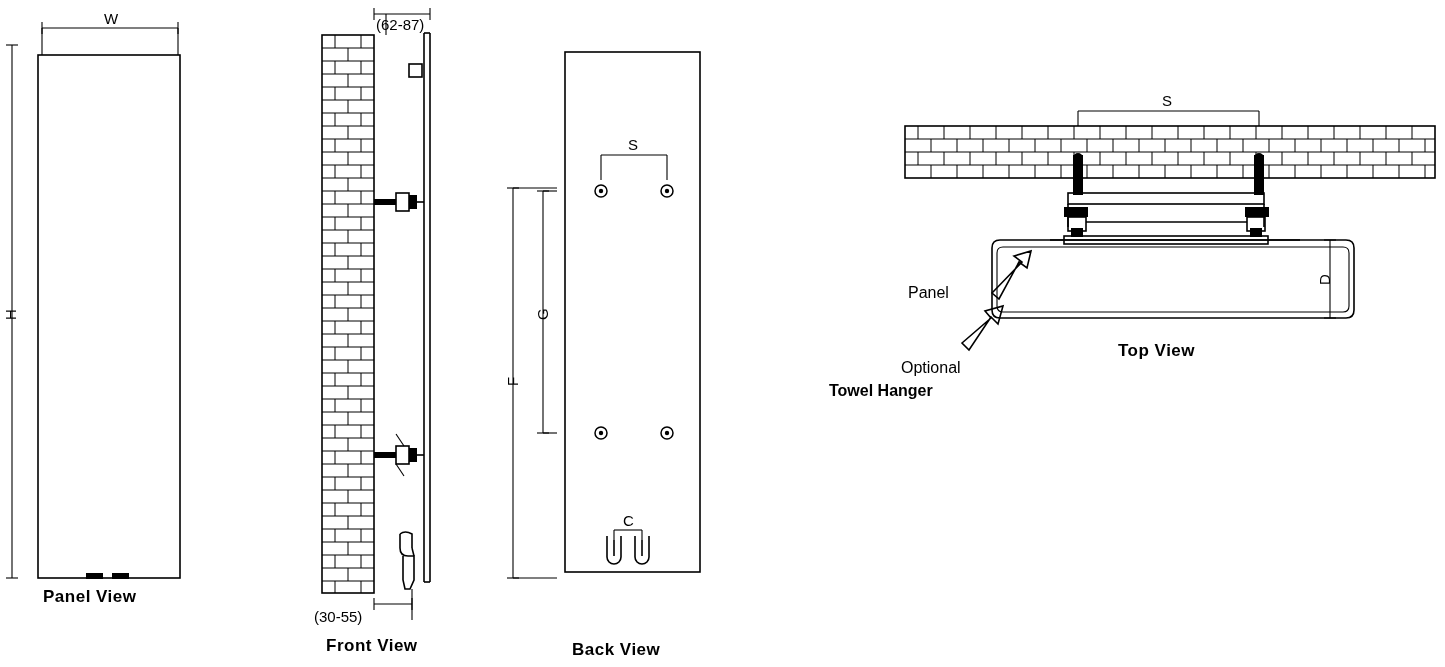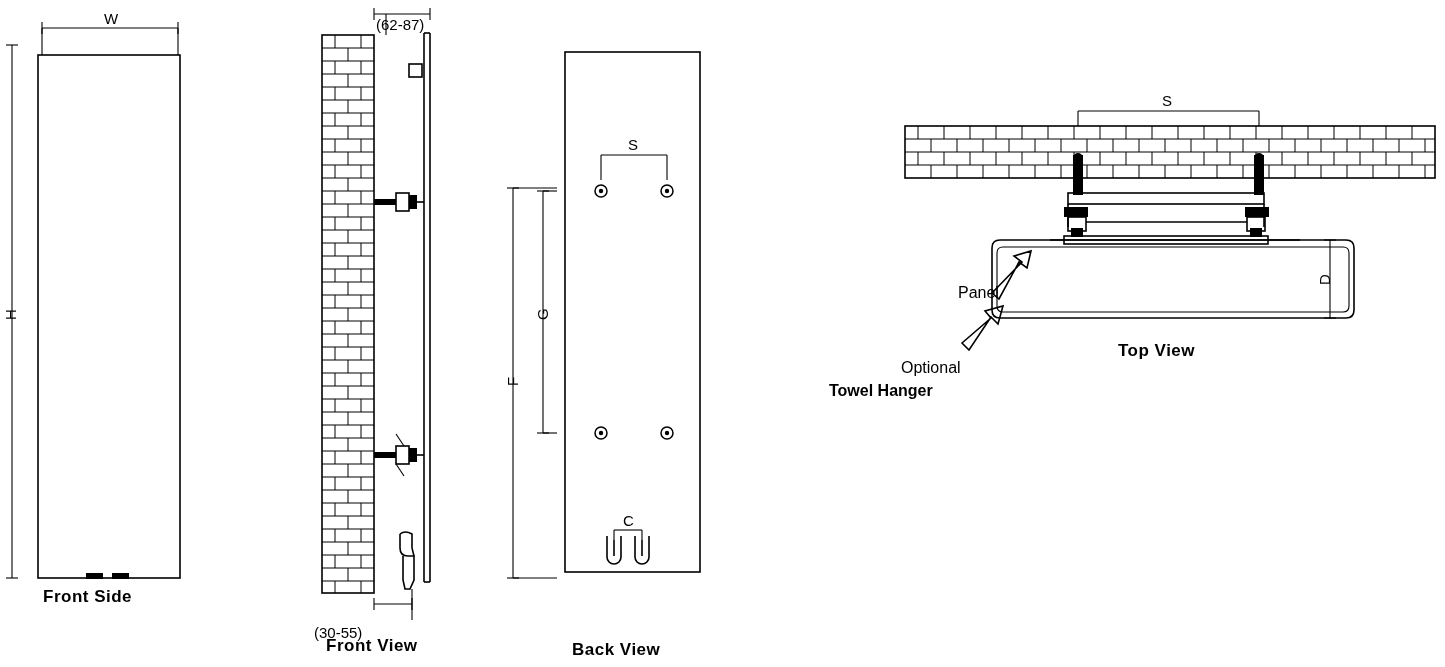--- a/index.html
+++ b/index.html
@@ -410,32 +410,32 @@
       <line class="ln-thin" x1="1324" y1="318" x2="1336" y2="318"></line>
 
       <path class="ln" d="M 992 293 L 1022 262 L 1014 256 L 1031 251 L 1027 268 L 1019 262 L 999 299 Z" fill="#fff"></path>
 
       <path class="ln" d="M 962 343 L 991 318 L 985 311 L 1003 306 L 998 324 L 991 317 L 969 350 Z" fill="#fff"></path>
     </g>
   </svg>
 
   <span class="lbl" style="left:104px; top:10px;">W</span>
   <span class="lbl vert" style="left:2px; top:320px;">H</span>
-  <span class="lbl bold" style="left:43px; top:587px;">Front  Side</span>
+  <span class="lbl bold" style="left:43px; top:587px;">Panel  View</span>
 
   <span class="lbl" style="left:376px; top:16px;">(62-87)</span>
-  <span class="lbl" style="left:314px; top:608px;margin-top:16px;">(30-55)</span>
+  <span class="lbl" style="left:314px; top:608px;">(30-55)</span>
   <span class="lbl bold" style="left:326px; top:636px;">Front  View</span>
 
   <span class="lbl" style="left:628px; top:136px;">S</span>
   <span class="lbl vert" style="left:534px; top:320px;">G</span>
   <span class="lbl vert" style="left:504px; top:386px;">F</span>
   <span class="lbl" style="left:623px; top:512px;">C</span>
   <span class="lbl bold" style="left:572px; top:592px;margin-top:48px;">Back  View</span>
 
   <span class="lbl" style="left:1162px; top:92px;">S</span>
   <span class="lbl vert" style="left:1316px; top:285px;">D</span>
-  <span class="lbl mid" style="left:958px; top:284px;">Panel</span>
+  <span class="lbl mid" style="left:908px; top:284px;">Panel</span>
   <span class="lbl mid" style="left:901px; top:359px;">Optional</span>
   <span class="lbl mid" style="left:829px; top:382px;font-weight:bold;">Towel Hanger</span>
   <span class="lbl bold" style="left:1118px; top:341px;text-align:center;">Top  View</span>
 
 </div>
 
 </body></html>

